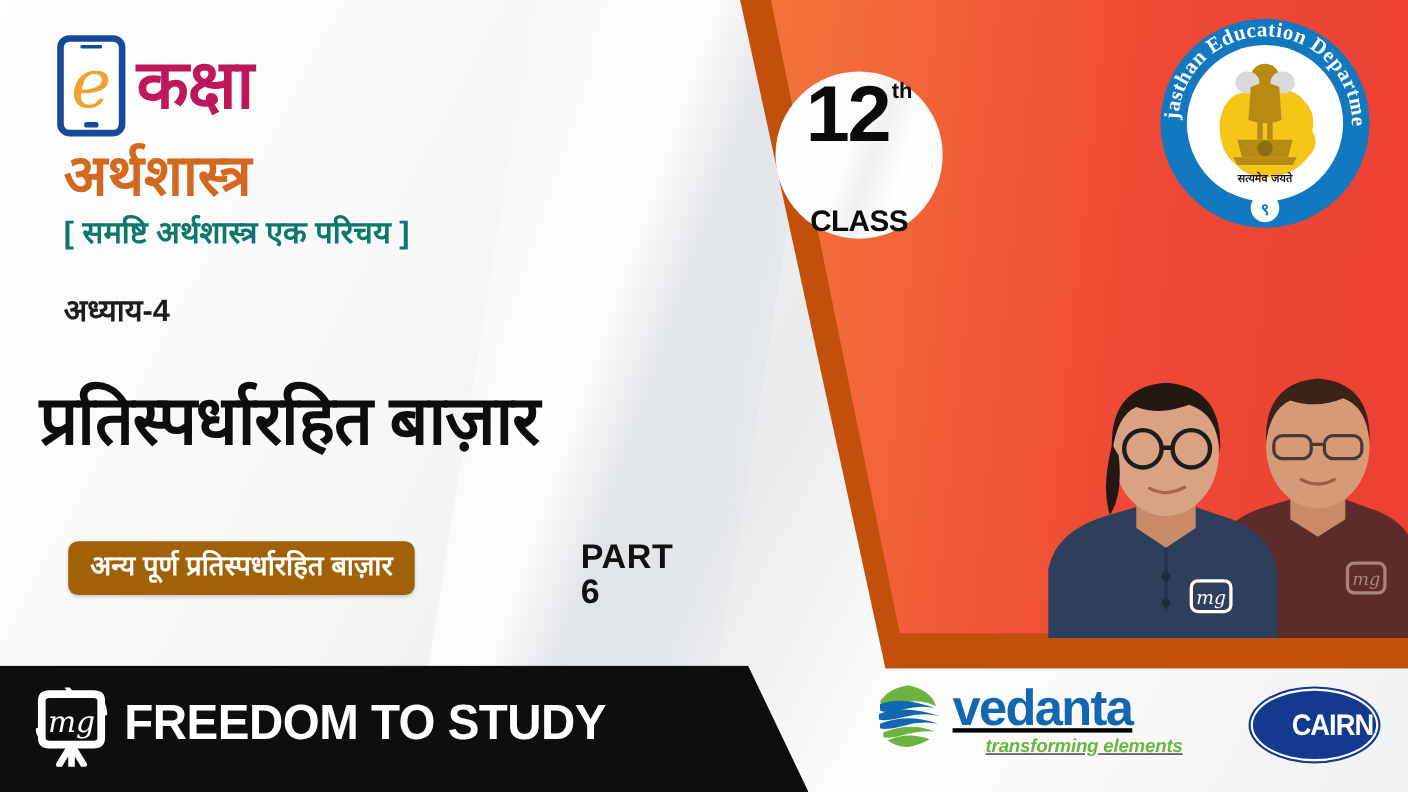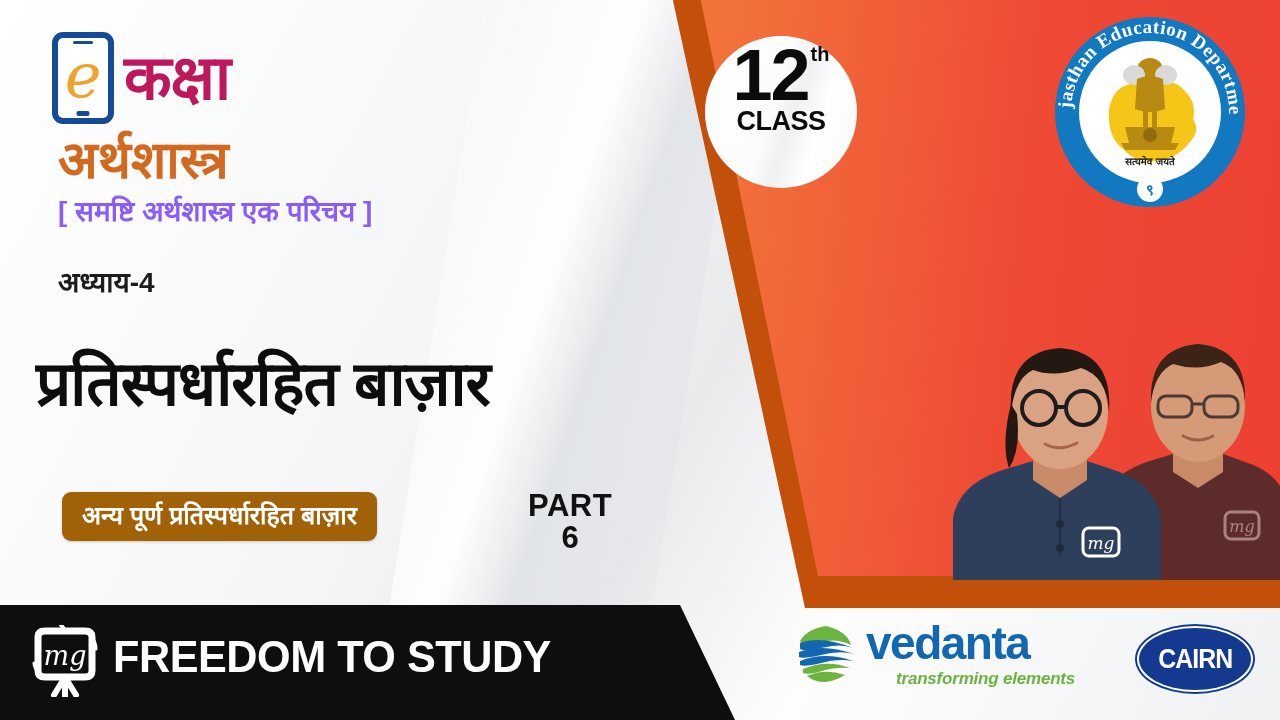--- a/index.html
+++ b/index.html
@@ -126,21 +126,21 @@
     font-weight: 700;
     color: #d2691e;
     line-height: 1.05;
     letter-spacing: 0px;
   }
   .subject-sub {
     position: absolute;
     left: 58px; top: 197px;
     font-size: 28px;
     font-weight: 700;
-    color: #8b5cf6;
+    color: #0f766e;
     line-height: 1.1;
   }
   .chapter {
     position: absolute;
     left: 58px; top: 268px;
     font-size: 28px;
     font-weight: 700;
     color: #1c1c1c;
     line-height: 1.1;
   }
@@ -165,39 +165,38 @@
     padding: 11px 20px 13px 20px;
     font-size: 25px;
     font-weight: 700;
     line-height: 1;
     white-space: nowrap;
     box-shadow: 0 1px 3px rgba(0,0,0,0.18);
   }
   .part-block {
     position: absolute;
     left: 528px; top: 490px;
-    text-align: center;
     color: #111111;
     font-weight: 700;
     line-height: 1.02;
   }
   .part-label { font-size: 31px; letter-spacing: 0.5px; }
   .part-number { font-size: 31px; }
 
   
   .class-circle {
     position: absolute;
-    left: 705px; top: 36px;
+    left: 705px; top: 65px;
     width: 152px; height: 152px;
     border-radius: 50%;
     background: linear-gradient(108deg, #ffffff 0%, #fcfcfc 45%, #eef0f1 56%, #ffffff 72%, #f7f8f9 100%);
     display: flex;
     flex-direction: column;
     align-items: center;
-    justify-content: flex-start;
+    justify-content: space-between;
   }
   .class-num-row {
     display: flex;
     align-items: flex-start;
     line-height: 1;
     margin-top: 6px;
   }
   .class-num {
     font-size: 72px;
     font-weight: 700;
@@ -261,22 +260,22 @@
     white-space: nowrap;
     transform: scaleX(0.96);
     transform-origin: left center;
   }
 
   
   .sponsor-vedanta {
     position: absolute;
     left: 795px; top: 620px;
     display: flex;
-    align-items: center;
     gap: 9px;
+    text-decoration: underline;
   }
   .vedanta-text {
     display: flex;
     flex-direction: column;
     line-height: 1;
   }
   .vedanta-name {
     font-size: 46px;
     font-weight: 700;
     color: #1267b0;
@@ -295,21 +294,21 @@
   .sponsor-cairn {
     position: absolute;
     left: 1137px; top: 626px;
     width: 112px; height: 62px;
     border-radius: 50%;
     background: #133a8e;
     border: 2px solid #ffffff;
     box-shadow: 0 0 0 2px #133a8e;
     display: flex;
     align-items: center;
-    justify-content: center;
+    justify-content: flex-end;
   }
   .cairn-text {
     color: #ffffff;
     font-size: 27px;
     font-weight: 700;
     letter-spacing: -1px;
     transform: scaleX(0.92);
   }
 </style>
 </head>

